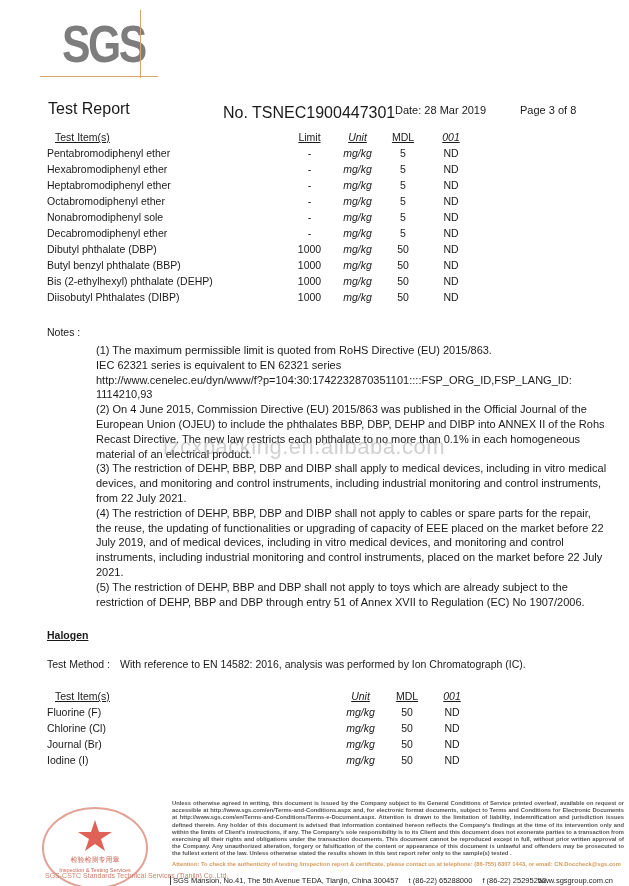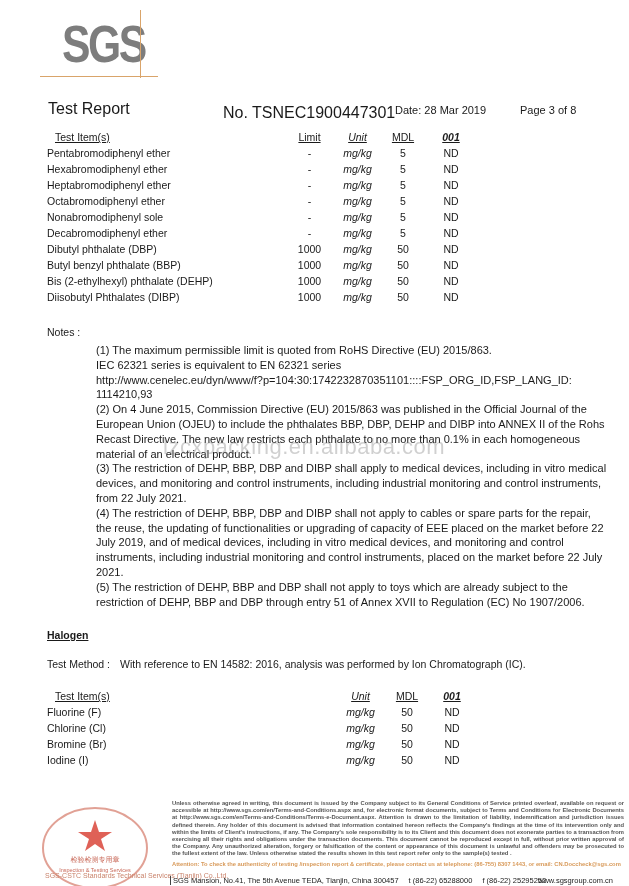--- a/index.html
+++ b/index.html
@@ -19,21 +19,21 @@
 
   .tbl { position: absolute; left: 47px; }
   .tbl .row { position: relative; height: 16px; font-size: 10.5px; white-space: nowrap; }
   .tbl .c-item { position: absolute; left: 0; }
   .tbl .hdr .c-item { left: 8px; }
   .tbl .c-limit { position: absolute; left: 240px; width: 45px; text-align: center; }
   .tbl .c-unit { position: absolute; left: 288px; width: 45px; text-align: center; font-style: italic; }
   .tbl .c-mdl { position: absolute; left: 336px; width: 40px; text-align: center; }
   .tbl .c-res { position: absolute; left: 385px; width: 38px; text-align: center; }
   .u { text-decoration: underline; }
-  .i { font-style: italic; font-weight: bold; }
+  .i { font-style: italic; }
 
   #rohs-table { top: 131px; }
   #halogen-table { top: 690px; }
   #halogen-table .c-unit { left: 291px; }
   #halogen-table .c-mdl { left: 340px; }
   #halogen-table .c-res { left: 386px; }
 
   .notes-label { position: absolute; left: 47px; top: 326px; font-size: 10.5px; }
   .notes { position: absolute; left: 96px; top: 343px; width: 525px; font-size: 11px; line-height: 14.8px; }
   .notes p { margin: 0; }
@@ -194,21 +194,21 @@
         <span class="c-mdl">50</span>
         <span class="c-res">ND</span>
       </div>
       <div class="row">
         <span class="c-item">Chlorine (Cl)</span>
         <span class="c-unit">mg/kg</span>
         <span class="c-mdl">50</span>
         <span class="c-res">ND</span>
       </div>
       <div class="row">
-        <span class="c-item">Bromine (Br)</span>
+        <span class="c-item">Journal (Br)</span>
         <span class="c-unit">mg/kg</span>
         <span class="c-mdl">50</span>
         <span class="c-res">ND</span>
       </div>
       <div class="row">
         <span class="c-item">Iodine (I)</span>
         <span class="c-unit">mg/kg</span>
         <span class="c-mdl">50</span>
         <span class="c-res">ND</span>
       </div>

